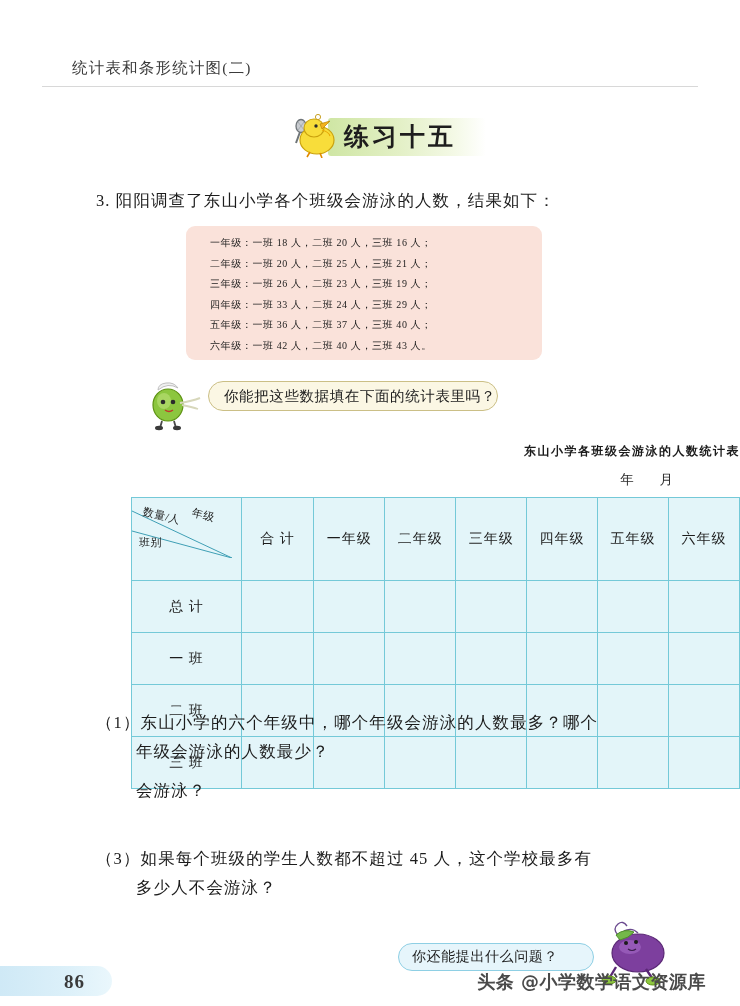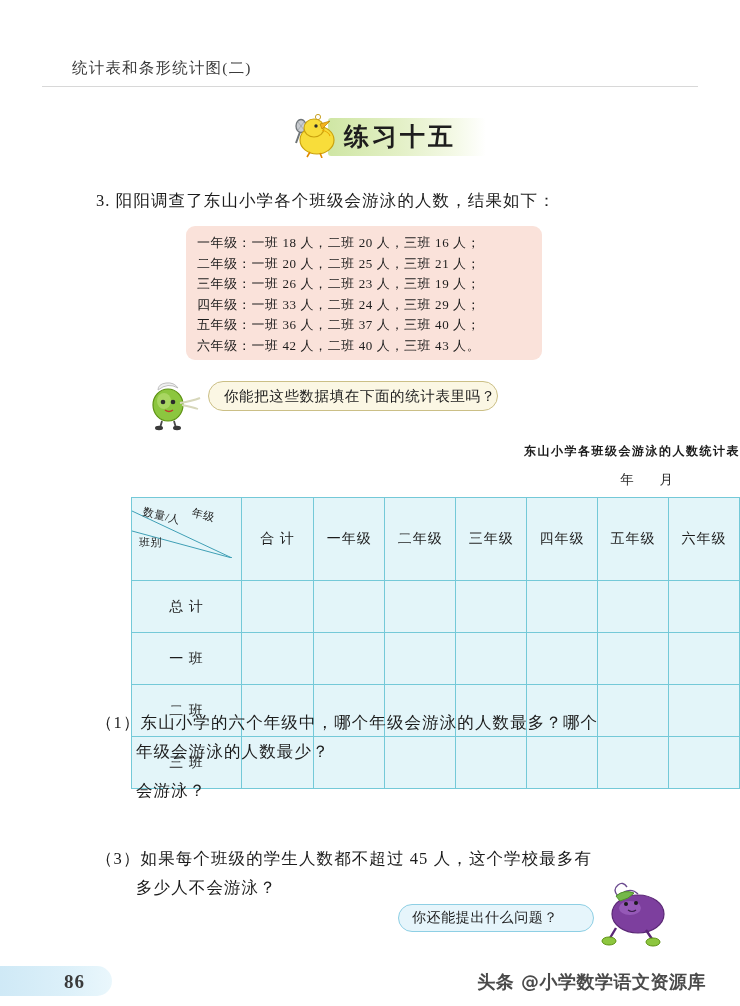--- a/index.html
+++ b/index.html
@@ -77,24 +77,24 @@
   .pinkbox {
     position: absolute;
     left: 186px; top: 226px;
     width: 356px; height: 134px;
     background: #fae2da;
     border-radius: 9px;
     padding: 7px 0 0 0;
     box-sizing: border-box;
   }
   .pinkbox .line {
-    font-size: 13px;
+    font-size: 10px;
     line-height: 20.5px;
     letter-spacing: 0.6px;
-    padding-left: 11px;
+    padding-left: 24px;
     color: #1c1c1c;
     white-space: nowrap;
   }
 
   
   .pea-wrap {
     position: absolute;
     left: 146px; top: 375px;
     width: 360px; height: 56px;
   }
@@ -186,21 +186,21 @@
     letter-spacing: 1.1px;
     line-height: 29px;
     color: #1c1c1c;
     white-space: nowrap;
   }
   .subq .indent { display: inline-block; width: 40px; }
 
   
   .egg-wrap {
     position: absolute;
-    left: 398px; top: 882px;
+    left: 398px; top: 921px;
     width: 300px; height: 70px;
   }
   .bubble-2 {
     position: absolute;
     left: 0px; top: 22px;
     width: 196px; height: 28px;
     background: #e6f5fb;
     border: 1.3px solid #8ecfe4;
     border-radius: 15px;
     box-sizing: border-box;

